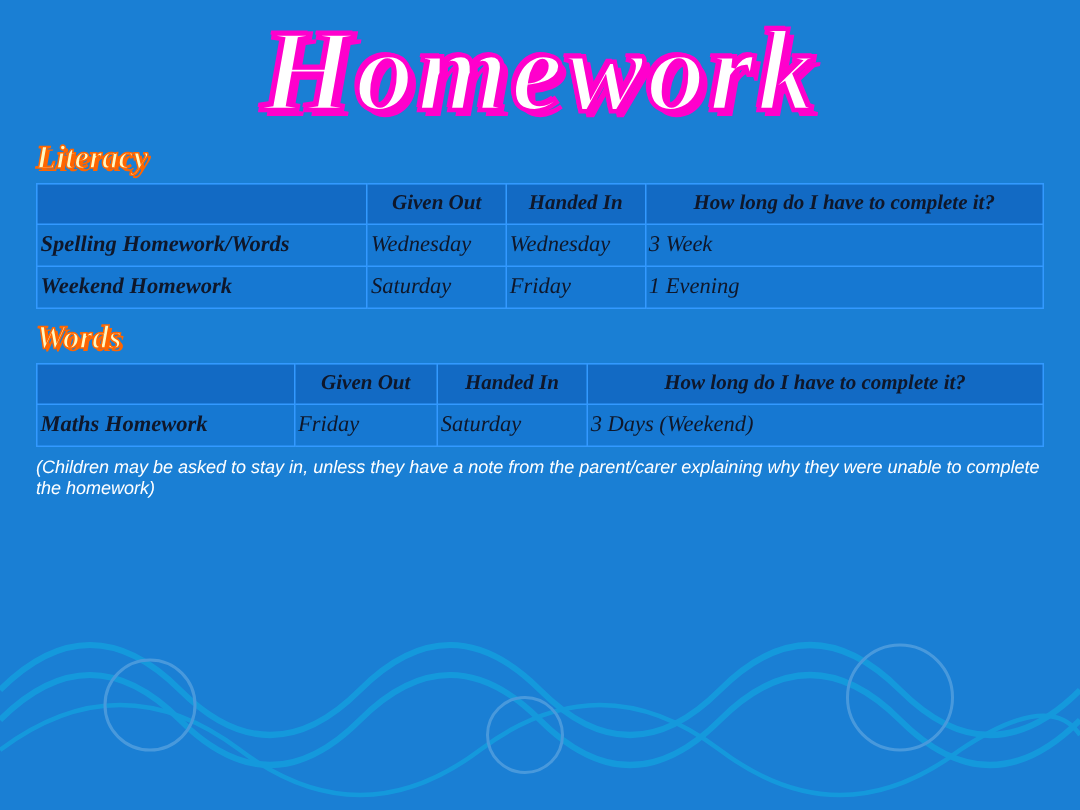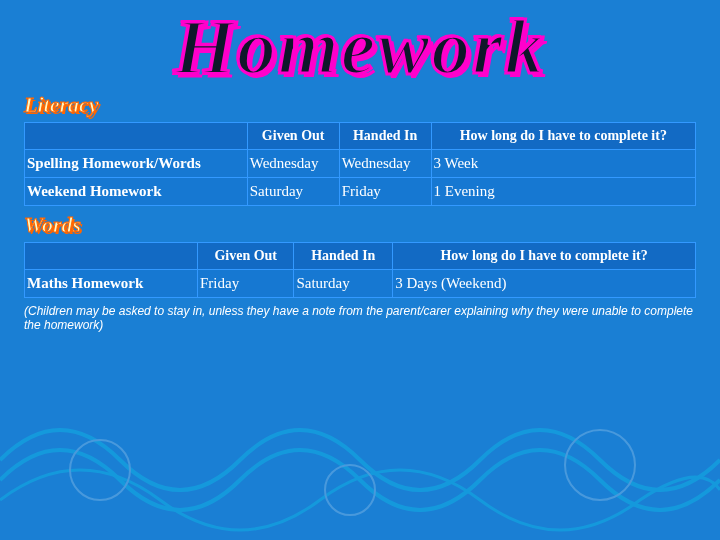--- a/index.html
+++ b/index.html
@@ -15,21 +15,21 @@
 
     .title-area {
       text-align: center;
       padding: 8px 0 4px 0;
     }
 
     .title-text {
       font-size: 78px;
       font-weight: 900;
       font-style: italic;
-      color: #0f172a;
+      color: #ffffff;
       -webkit-text-stroke: 3px #ff00cc;
       text-shadow: 4px 4px 0 #ff00cc, -2px -2px 0 #ff00cc;
       line-height: 1;
       letter-spacing: 2px;
     }
 
     .content {
       padding: 0 24px;
     }
 
@@ -46,23 +46,24 @@
 
     table {
       width: 100%;
       border-collapse: collapse;
       margin-bottom: 6px;
     }
 
     th, td {
       border: 1px solid #3399ff;
       padding: 5px 2px;
-      color: #ffffff;
+      color: #0f172a;
       font-size: 15px;
       font-family: 'Comic Sans MS', 'Chalkboard SE', cursive;
+      font-style: italic;
     }
 
     thead tr th {
       background-color: rgba(0, 60, 160, 0.3);
       font-weight: bold;
       font-size: 14px;
     }
 
     tbody tr {
       background-color: rgba(0, 80, 200, 0.15);

